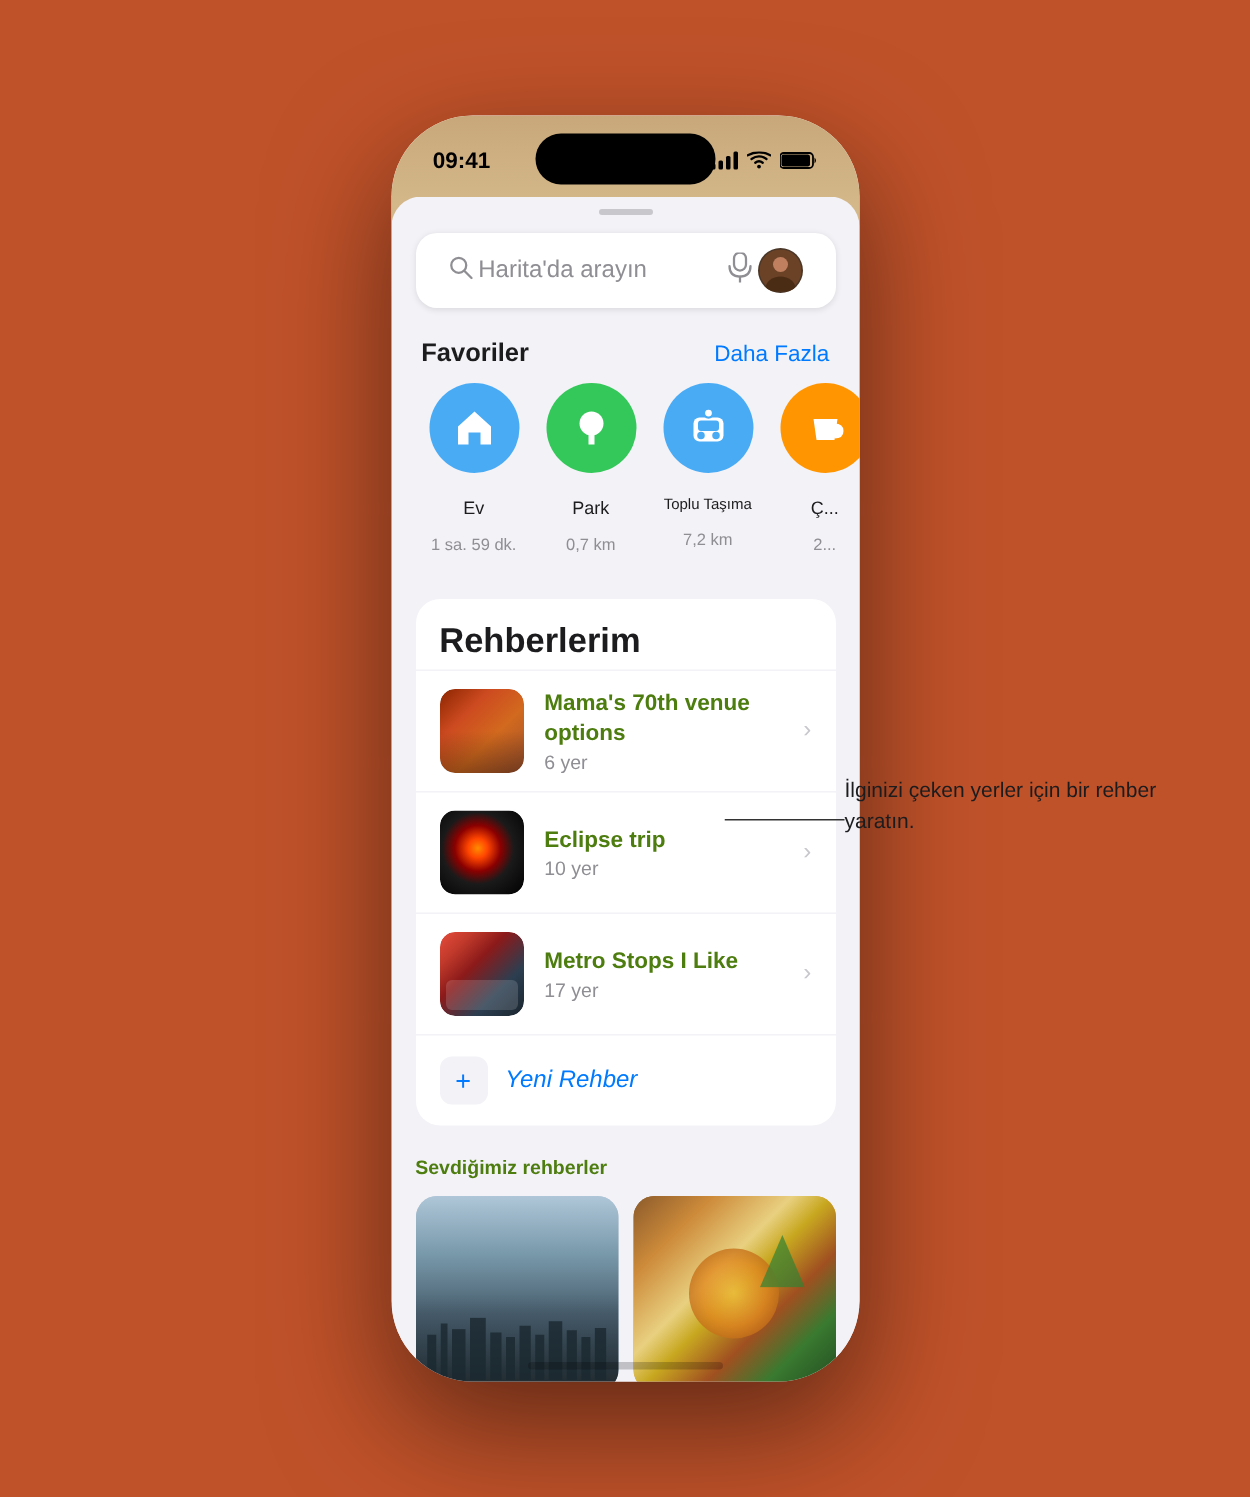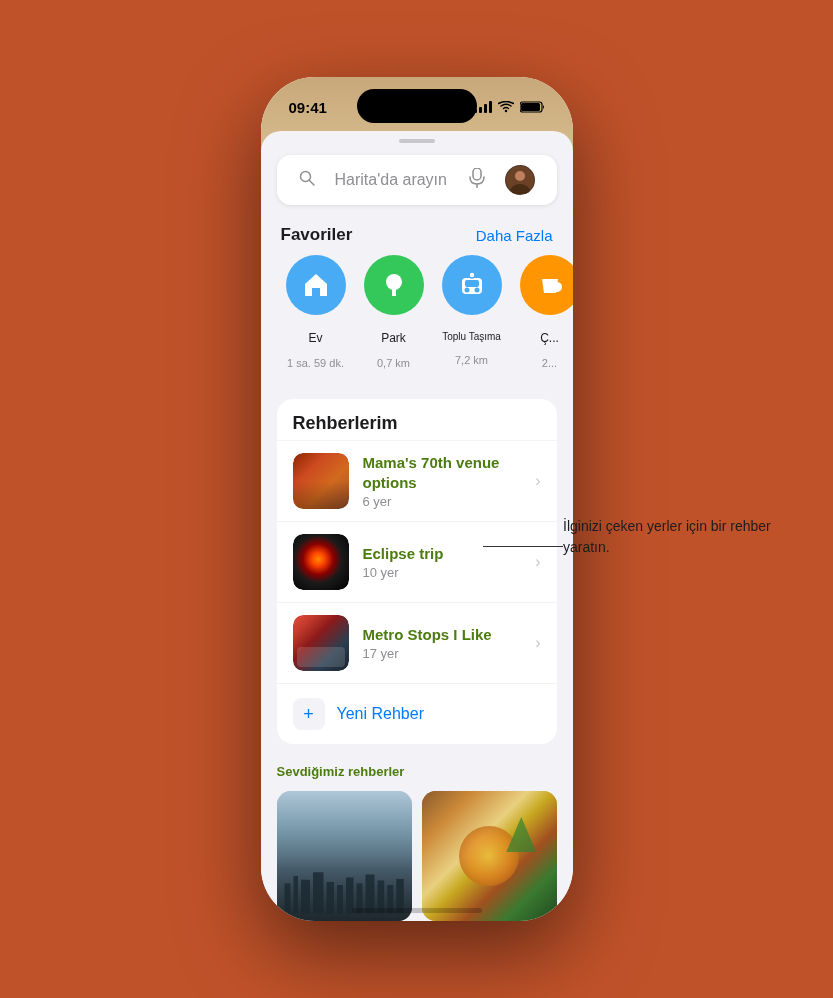--- a/index.html
+++ b/index.html
@@ -108,21 +108,21 @@
     }
 
     
     .search-bar {
       margin: 0 16px 16px;
       background: #fff;
       border-radius: 14px;
       display: flex;
       align-items: center;
       padding: 10px 22px;
-      gap: 20px;
+      gap: 4px;
       box-shadow: 0 1px 4px rgba(0,0,0,0.1);
       justify-content: center;
     }
 
     .search-icon-wrap {
       color: #8e8e93;
       font-size: 16px;
     }
 
     .search-placeholder {
@@ -218,21 +218,21 @@
       border-radius: 16px;
       margin: 10px 16px;
       overflow: hidden;
     }
 
     .guides-header {
       padding: 14px 16px 6px;
     }
 
     .guides-title {
-      font-size: 18px;
+      font-size: 23px;
       font-weight: 700;
       color: #1c1c1e;
     }
 
     .guide-item {
       display: flex;
       align-items: center;
       padding: 12px 16px;
       gap: 14px;
       border-top: 1px solid #f2f2f7;
@@ -292,20 +292,21 @@
       justify-content: center;
       color: #007aff;
       font-size: 18px;
       font-weight: 300;
     }
 
     .new-guide-label {
       font-size: 16px;
       color: #007aff;
       font-weight: 500;
+      font-style: italic;
     }
 
     
     .loved-section {
       padding: 10px 16px 0;
     }
 
     .loved-title {
       font-size: 13px;
       font-weight: 700;

